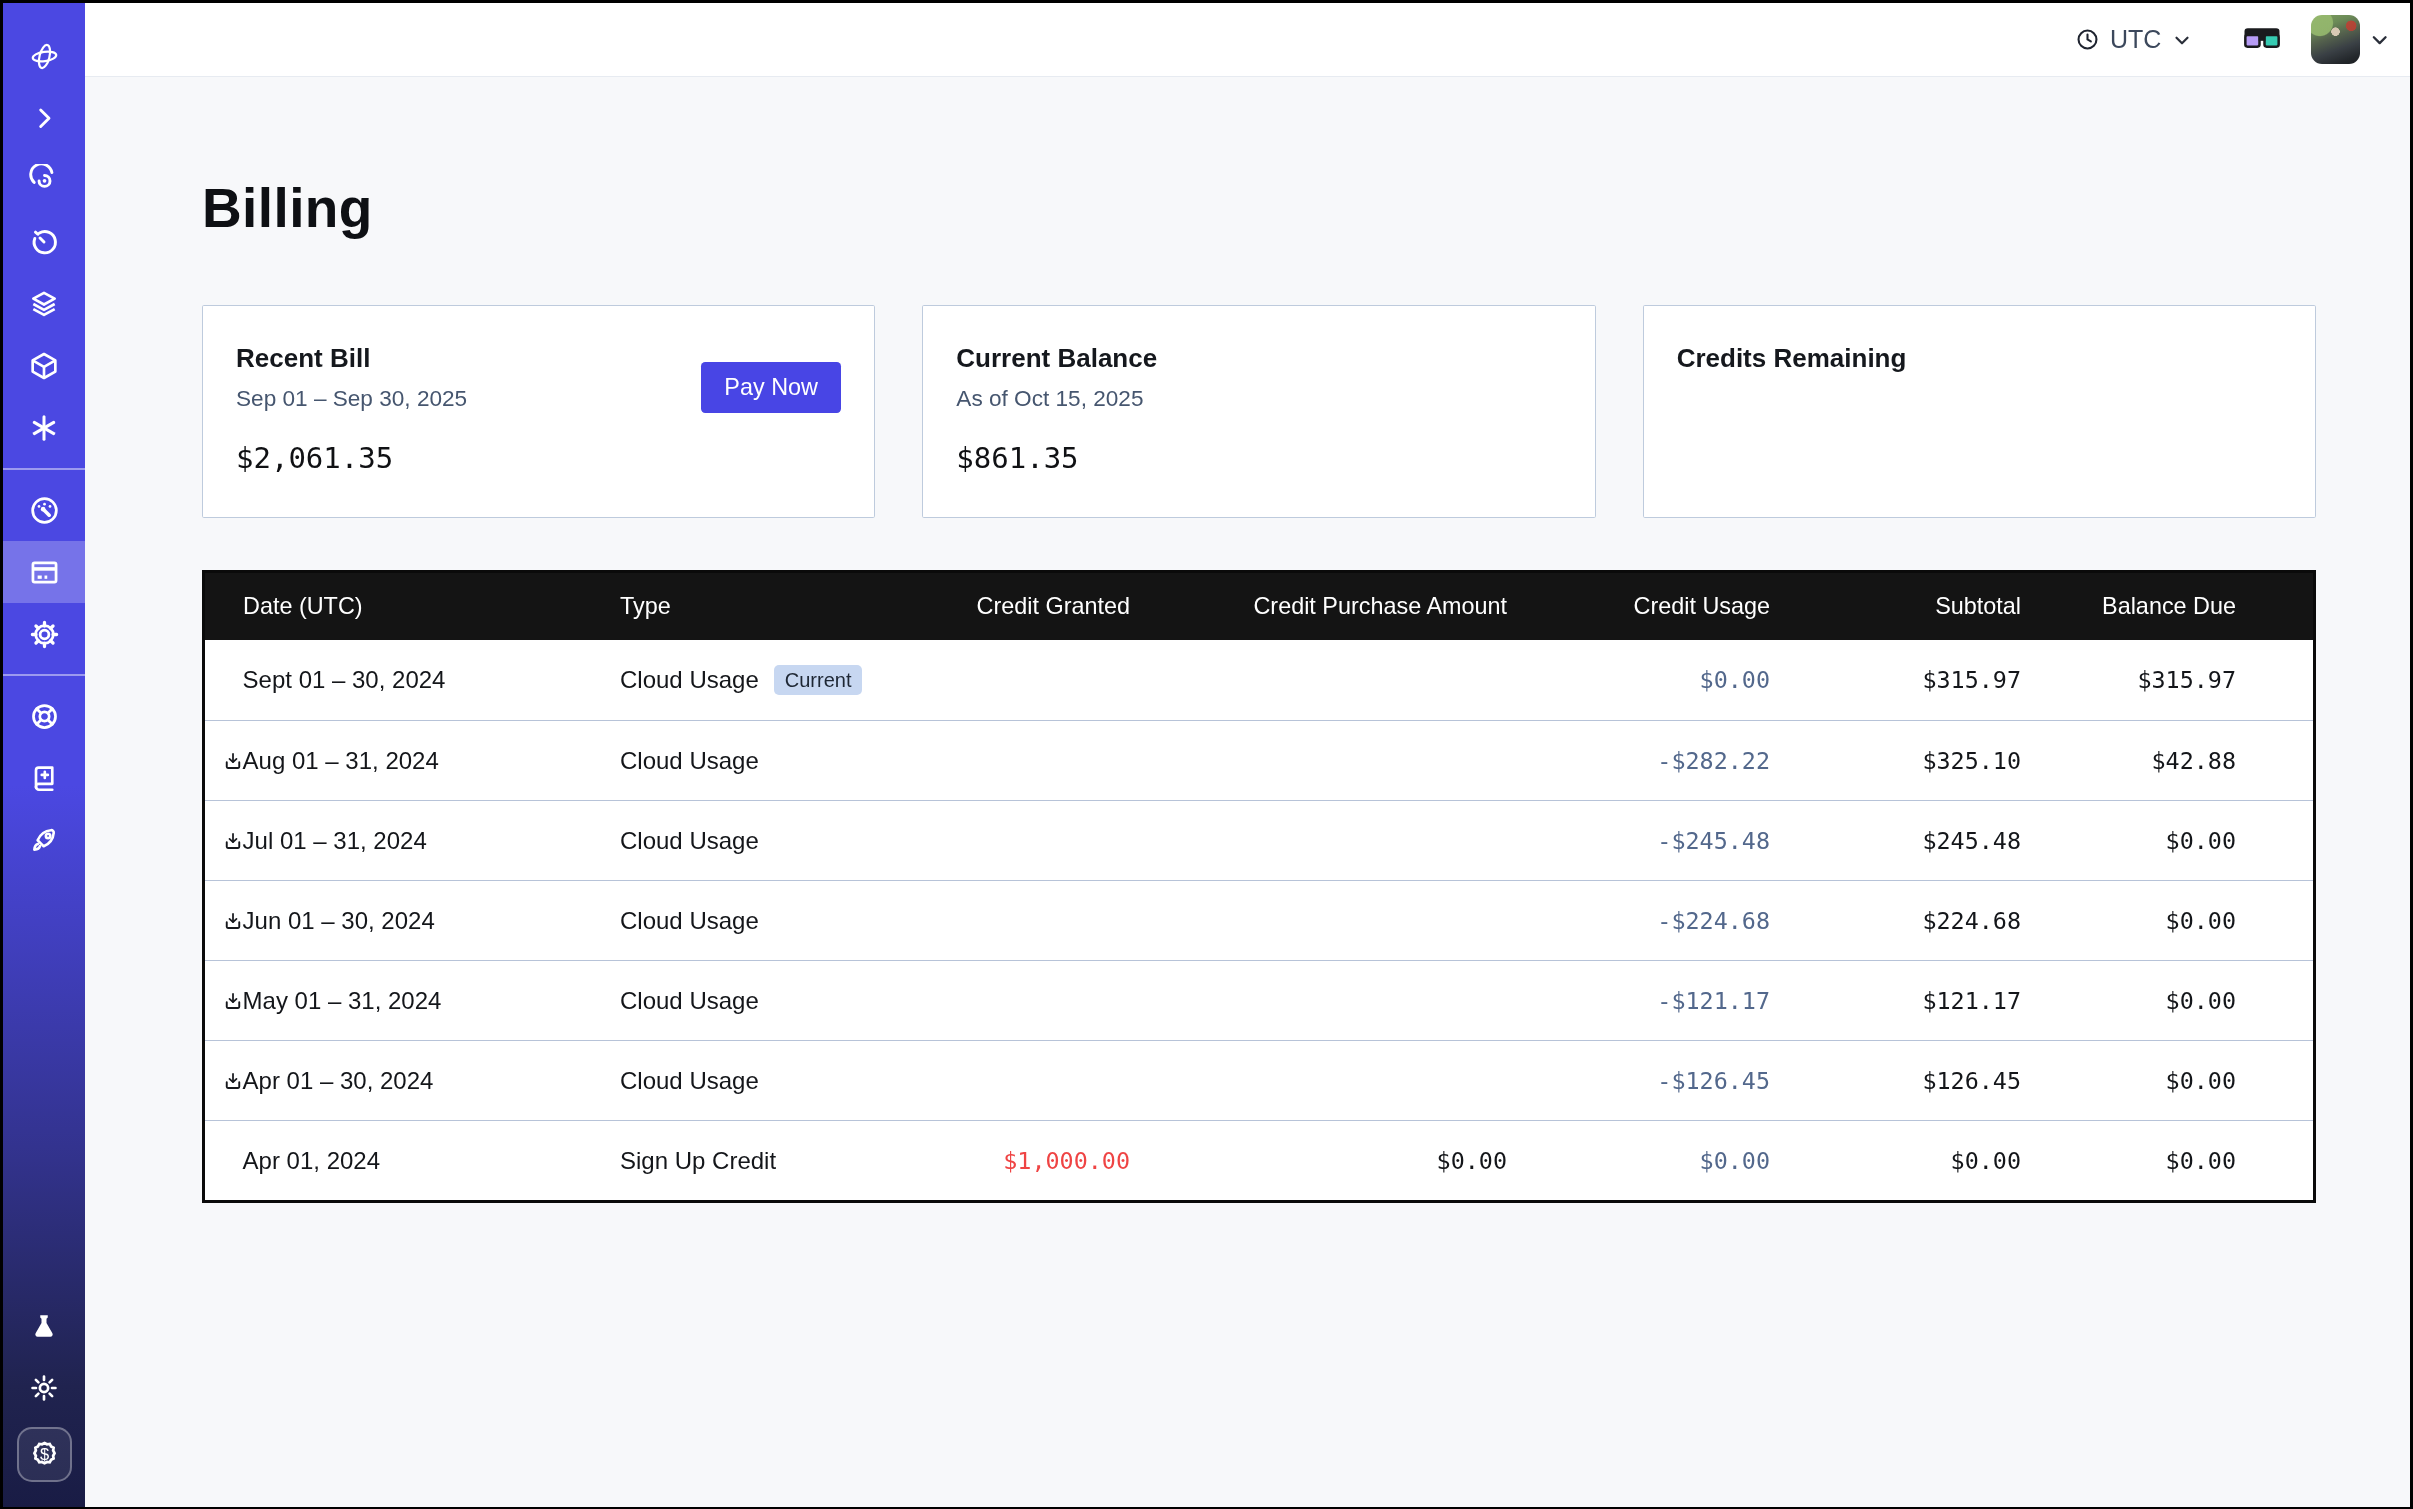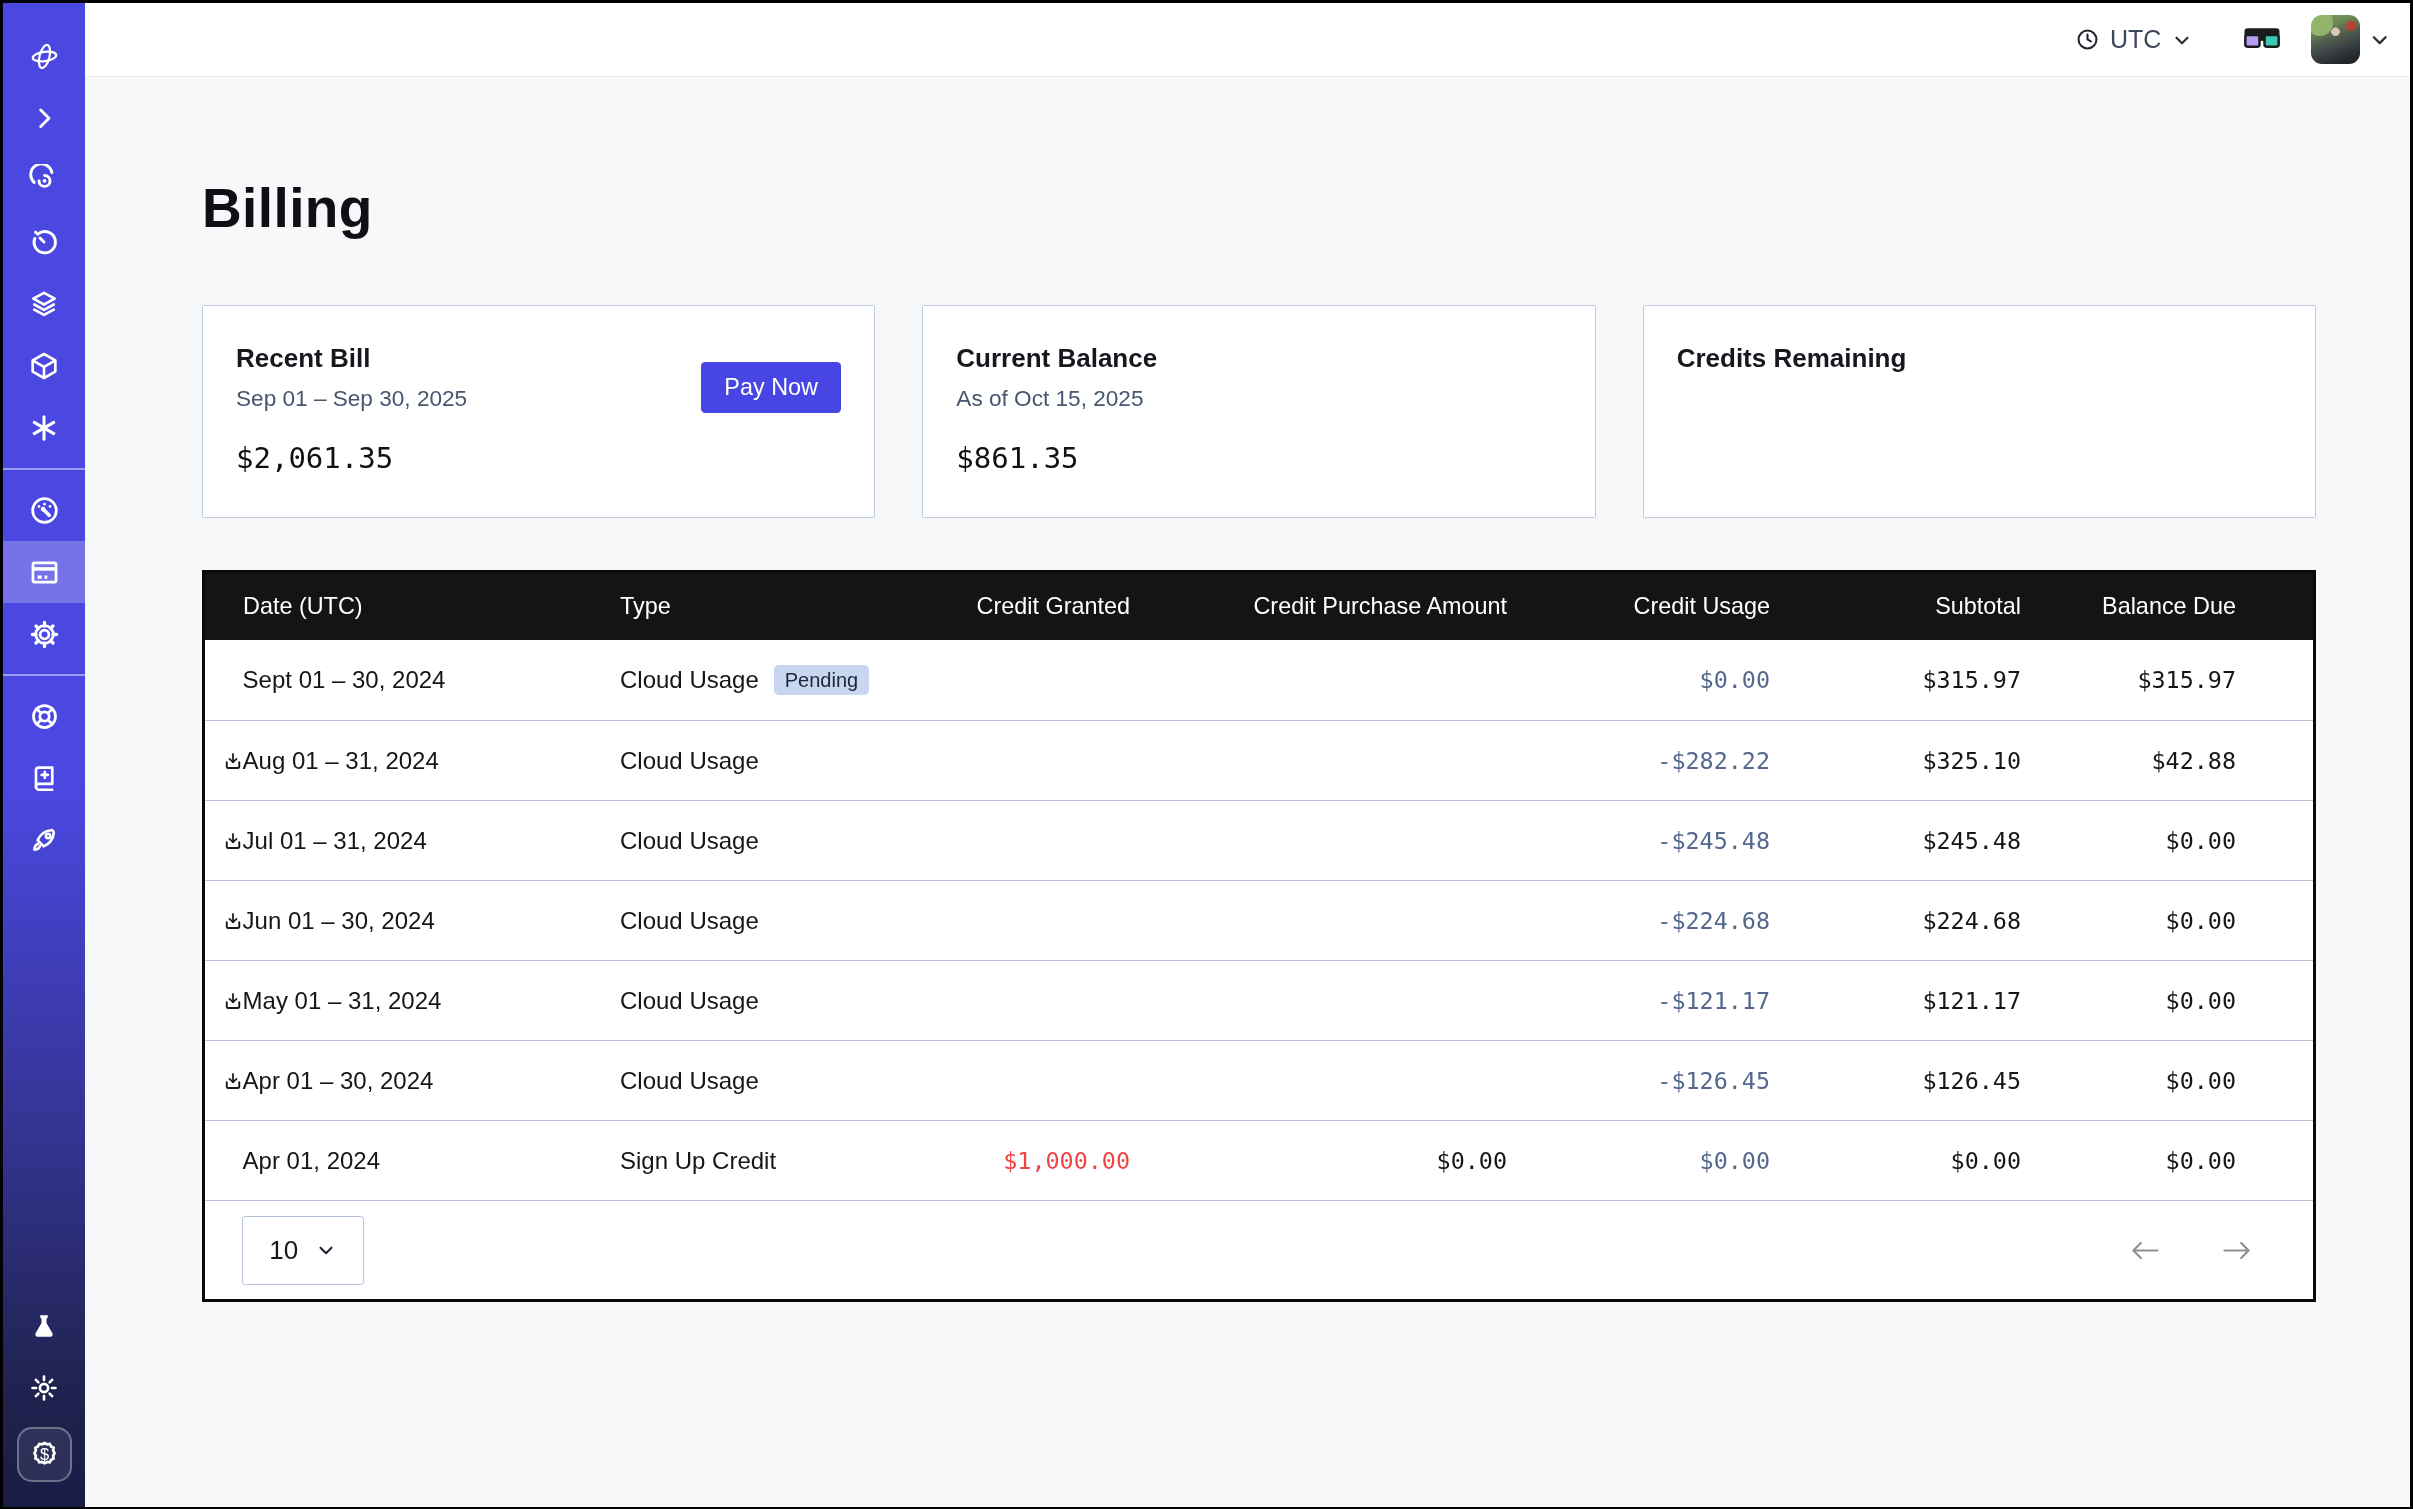--- a/index.html
+++ b/index.html
@@ -266,21 +266,21 @@
             <div class="c c7">Balance Due</div>
           </div>
         <div class="t-body" id="table-body">
             <div class="t-row">
               <div class="c date-cell">
                 <span class="dl-slot"></span>
                 <span class="date-text">Sept 01 – 30, 2024</span>
               </div>
               <div class="c c2 type-cell">
                 <span>Cloud Usage</span>
-                <span class="badge">Pending</span>
+                <span class="badge">Current</span>
               </div>
               <div class="c c3 mono"></div>
               <div class="c c4 mono"></div>
               <div class="c c5 mono usage">$0.00</div>
               <div class="c c6 mono">$315.97</div>
               <div class="c c7 mono">$315.97</div>
             </div>
             <div class="t-row">
               <div class="c date-cell">
                 <span class="dl-slot">
@@ -389,33 +389,17 @@
               <div class="c c2 type-cell">
                 <span>Sign Up Credit</span>
               </div>
               <div class="c c3 mono green">$1,000.00</div>
               <div class="c c4 mono">$0.00</div>
               <div class="c c5 mono usage">$0.00</div>
               <div class="c c6 mono">$0.00</div>
               <div class="c c7 mono">$0.00</div>
             </div>
           </div>
-        <div class="t-foot">
-          <div class="page-size">
-            <span>10</span>
-            <svg width="22" height="22" viewBox="0 0 24 24" fill="none" stroke="#1F2430" stroke-width="2.3" stroke-linecap="round" stroke-linejoin="round">
-              <polyline points="6,9.5 12,15.5 18,9.5"></polyline>
-            </svg>
-          </div>
-          <div class="pager">
-            <svg width="32" height="25" viewBox="0 0 38 30" fill="none" stroke="#8E9298" stroke-width="2.6" stroke-linecap="round" stroke-linejoin="round">
-              <path d="M34 15 H5 M14 6 L5 15 L14 24"></path>
-            </svg>
-            <svg width="32" height="25" viewBox="0 0 38 30" fill="none" stroke="#8E9298" stroke-width="2.6" stroke-linecap="round" stroke-linejoin="round">
-              <path d="M4 15 H33 M24 6 L33 15 L24 24"></path>
-            </svg>
-          </div>
-        </div>
       </div>
     </div>
   </div>
 </div>
 
 
 </body></html>

